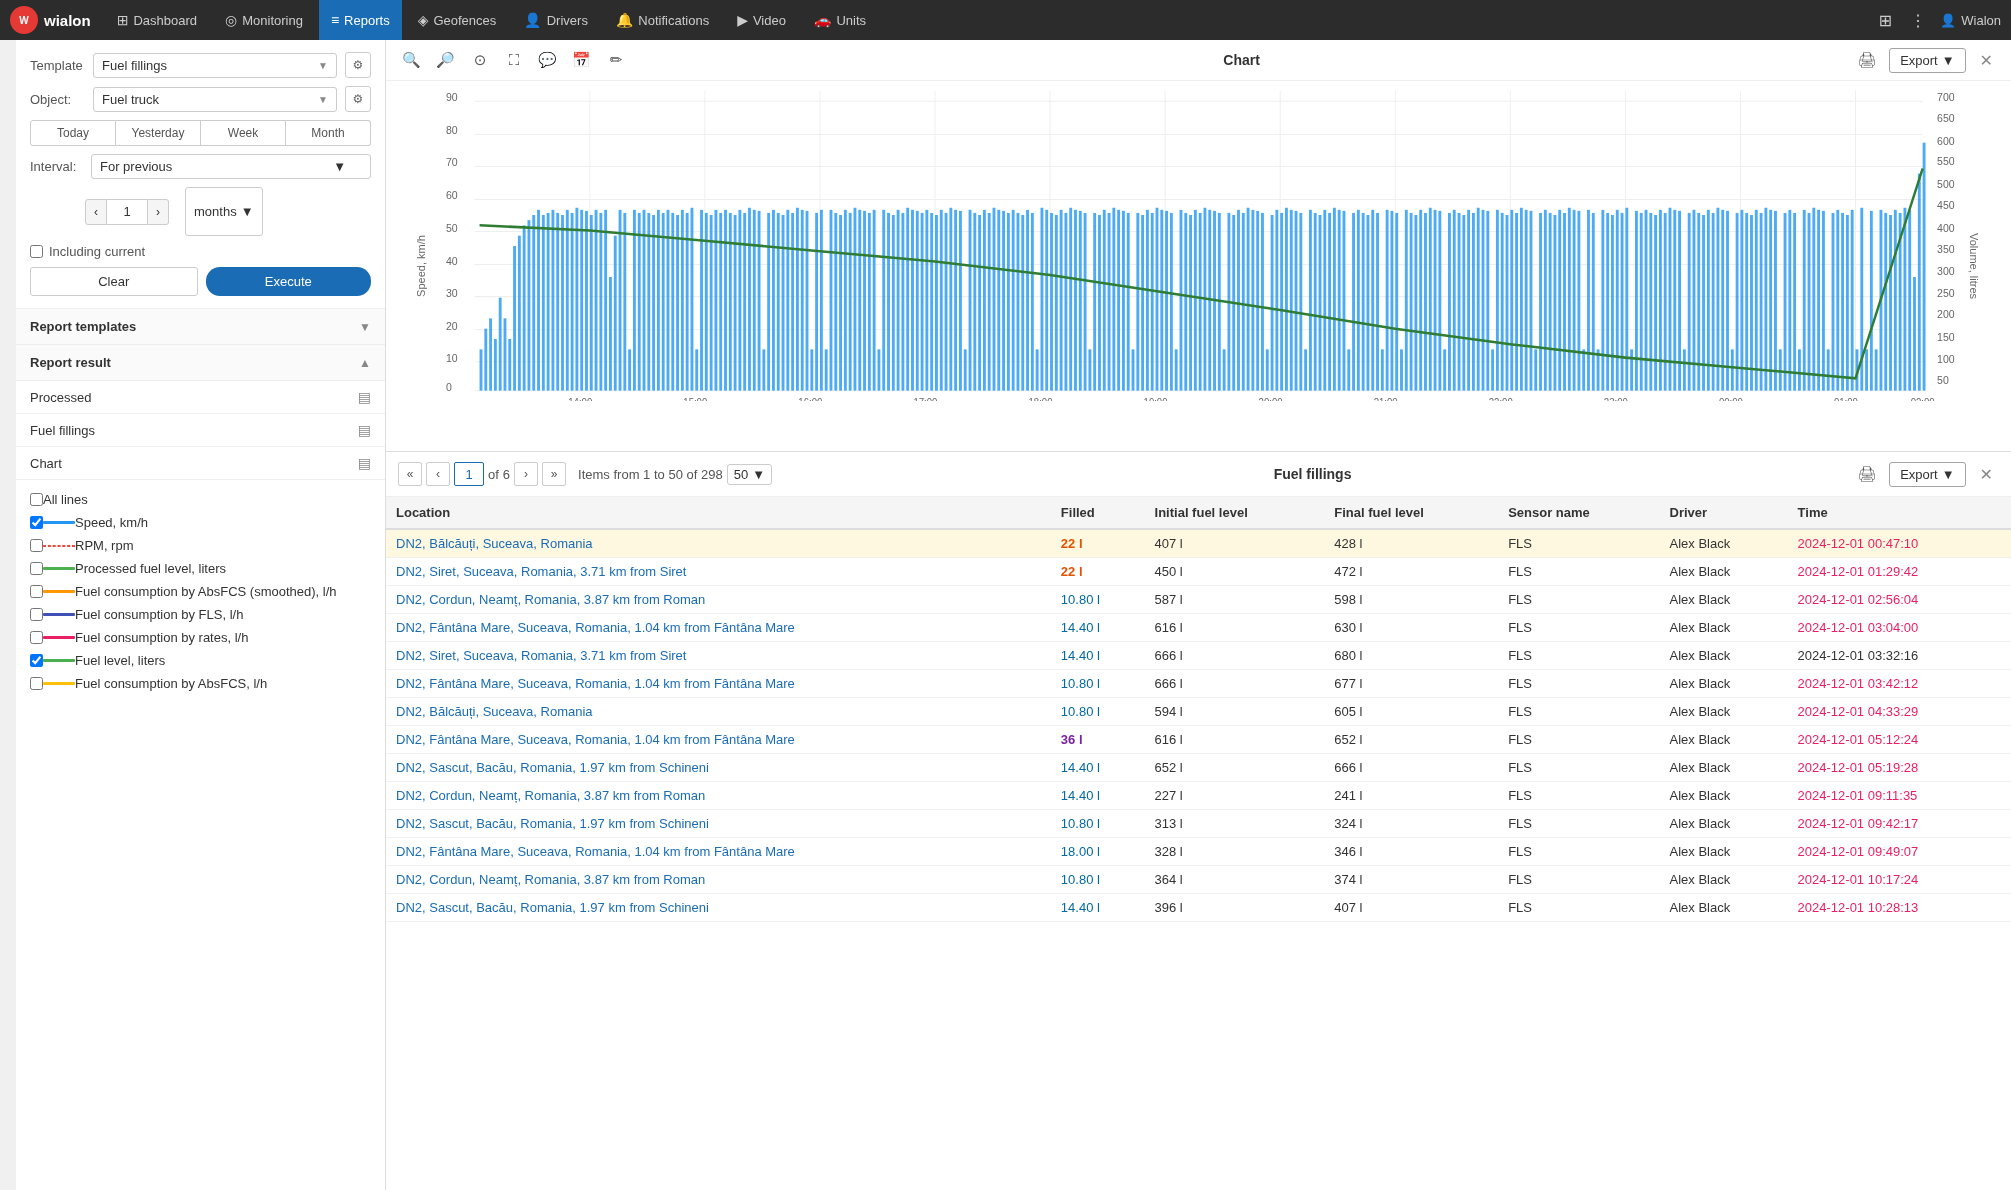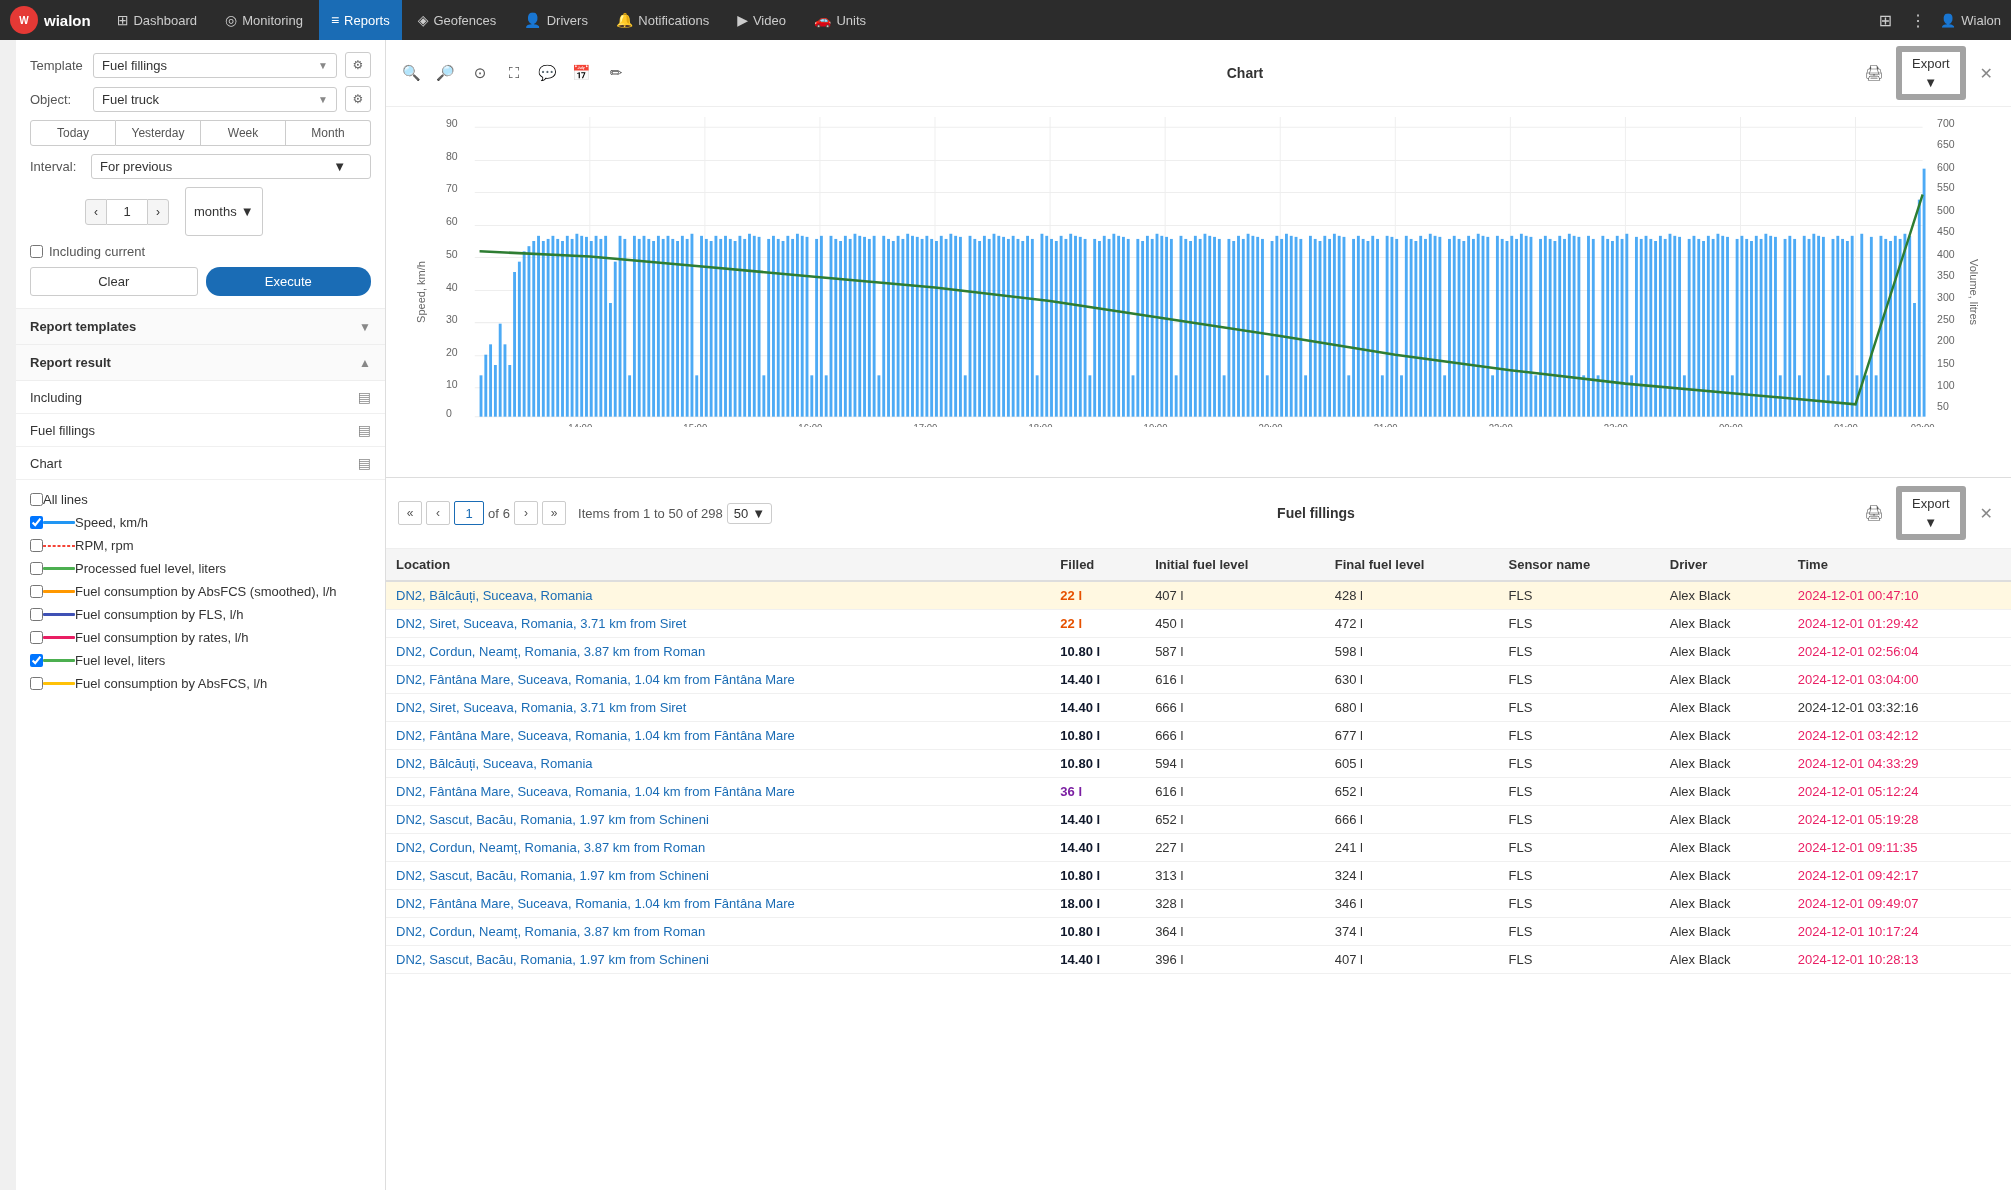--- a/index.html
+++ b/index.html
@@ -91,21 +91,21 @@
     
     .right-panel { flex: 1; display: flex; flex-direction: column; overflow: hidden; }
 
     
     .chart-container { background: #fff; border-bottom: 1px solid #ddd; position: relative; }
     .chart-header { display: flex; align-items: center; justify-content: space-between; padding: 6px 12px; border-bottom: 1px solid #eee; }
     .chart-header .chart-tools { display: flex; align-items: center; gap: 6px; }
     .chart-tool-btn { width: 28px; height: 28px; display: flex; align-items: center; justify-content: center; cursor: pointer; color: #555; font-size: 15px; border: none; background: transparent; }
     .chart-title { font-weight: 600; color: #333; font-size: 14px; }
     .chart-actions { display: flex; align-items: center; gap: 8px; }
-    .export-btn { display: flex; align-items: center; gap: 4px; padding: 4px 10px; border: 6px solid #a3a3a3; border-radius: 3px; cursor: pointer; font-size: 13px; color: #333; background: #fff; flex-direction: column; }
+    .export-btn { display: flex; align-items: center; gap: 4px; padding: 4px 10px; border: 1px solid #a3a3a3; border-radius: 3px; cursor: pointer; font-size: 13px; color: #333; background: #fff; }
     .close-btn { cursor: pointer; color: #888; font-size: 16px; padding: 2px 6px; }
 
     
     .chart-svg-container { position: relative; padding: 10px 50px 50px 60px; height: 360px; }
     .chart-svg-container svg { width: 100%; height: 100%; }
     .y-axis-label-left { position: absolute; left: 4px; top: 50%; transform: translateY(-50%) rotate(-90deg); font-size: 11px; color: #666; white-space: nowrap; }
     .y-axis-label-right { position: absolute; right: 4px; top: 50%; transform: translateY(-50%) rotate(90deg); font-size: 11px; color: #666; white-space: nowrap; }
 
     
     .table-container { flex: 1; display: flex; flex-direction: column; background: #fff; overflow: hidden; }
@@ -119,21 +119,21 @@
     .table-title { font-weight: 600; font-size: 14px; color: #333; }
     .table-actions { display: flex; align-items: center; gap: 8px; }
 
     
     .data-table { width: 100%; border-collapse: collapse; font-size: 13px; overflow-y: auto; }
     .data-table th { background: #f5f5f5; padding: 8px 10px; text-align: left; font-weight: 600; color: #333; border-bottom: 2px solid #ddd; position: sticky; top: 0; z-index: 1; }
     .data-table td { padding: 6px 10px; border-bottom: 1px solid #f0f0f0; color: #333; }
     .data-table tr.highlight-row td { background: #fff8e1; }
     .data-table .link-cell { color: #1a6cb5; cursor: pointer; }
     .data-table .filled-orange { color: #e65100; font-weight: 600; }
-    .data-table .filled-blue { color: #0f172a; font-weight: 700; }
+    .data-table .filled-blue { color: #0369a1; font-weight: 400; }
     .data-table .filled-purple { color: #7b1fa2; font-weight: 600; }
     .data-table .time-link { color: #e91e63; cursor: pointer; }
     .table-scroll { overflow-y: auto; flex: 1; }
   </style>
 </head>
 <body>
 
 <div class="topnav">
   <div class="logo">
     <div class="logo-icon">W</div>
@@ -248,21 +248,21 @@
       <span>Report templates</span>
       <span class="expand-icon">▼</span>
     </div>
 
     <div class="collapsible-header">
       <span>Report result</span>
       <span class="expand-icon">▲</span>
     </div>
 
     <div class="report-result-item">
-      <span>Including</span>
+      <span>Processed</span>
       <span class="item-icon">▤</span>
     </div>
     <div class="report-result-item">
       <span>Fuel fillings</span>
       <span class="item-icon">▤</span>
     </div>
     <div class="report-result-item">
       <span>Chart</span>
       <span class="item-icon">▤</span>
     </div>

